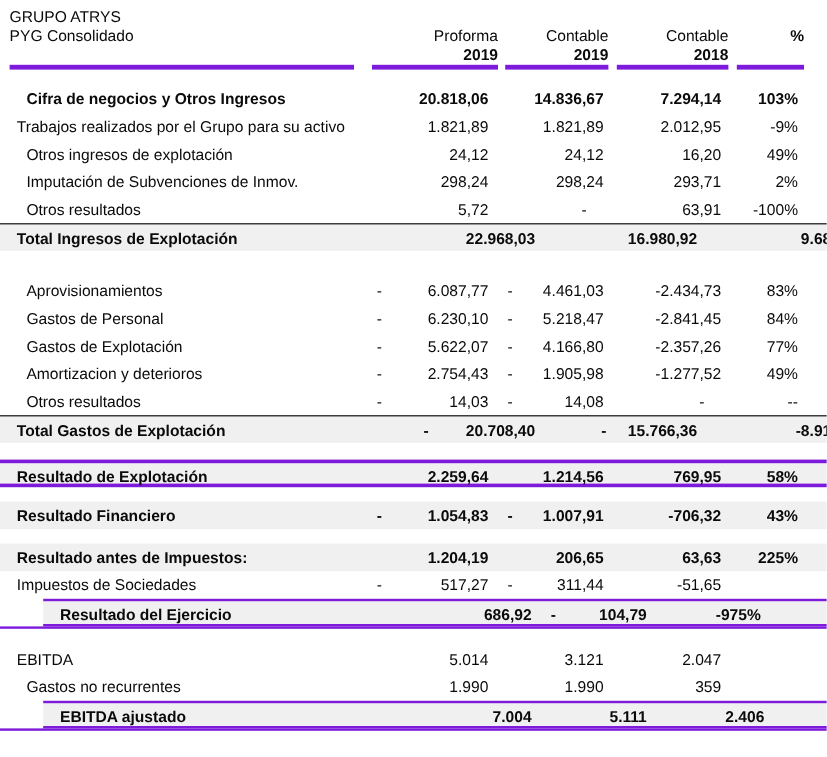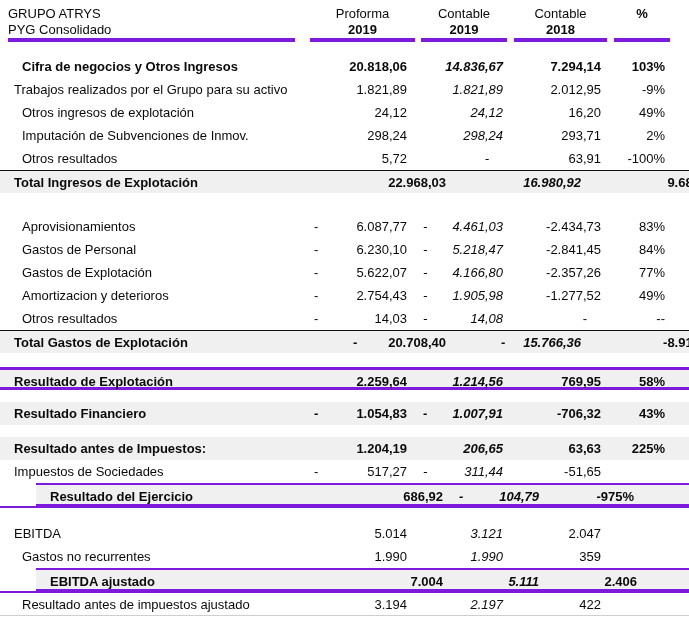--- a/index.html
+++ b/index.html
@@ -21,31 +21,31 @@
   .grid{
     display:grid;
     grid-template-columns:302px 109px 95px 100px 67px;
     padding-left:8px;
   }
   
   .hcell{line-height:16px;}
   .hcell .l1{display:block;font-weight:normal;}
   .hcell .l2{display:block;font-weight:bold;}
   .h-label{border-bottom:4px solid var(--accent);margin-right:15px;}
-  .h-col{text-align:center;border-bottom:4px solid var(--accent);}
+  .h-col{text-align:right;border-bottom:4px solid var(--accent);margin-top:16px;}
   .h-c1{margin-right:4px;}
   .h-c2{margin-left:2px;margin-right:7px;}
   .h-c3{margin-right:7px;}
   .h-c4{margin-right:11px;}
   
   .row{height:23px;line-height:23px;align-items:center;}
   .row .lbl{padding-left:6px;white-space:nowrap;overflow:hidden;}
   .row.ind .lbl{padding-left:14px;}
   .num{display:flex;justify-content:space-between;padding-left:4px;padding-right:12px;white-space:nowrap;}
-  .c2{padding-right:11px;font-style:italic;}
+  .c2{padding-right:11px;}
   .c3{padding-right:13px;justify-content:flex-end;}
   .pct{text-align:right;padding-right:16px;white-space:nowrap;}
   .bold{font-weight:bold;}
   .shaded{background:var(--shade);}
   .tb{border-top:1.5px solid var(--rule-black);gap:39px;}
   .tp{border-top:3px solid var(--accent);}
   .bp{border-bottom:3px solid var(--accent);}
   .tp2{border-top:2.5px solid var(--accent);}
   .bp2{border-bottom:2.5px solid var(--accent);margin-left:36px;}
   .bb-gray{border-bottom:1px solid var(--rule-gray);}
@@ -400,31 +400,15 @@
       <span class="minus"></span>
           <span class="val">5.111</span>
     </div>
     <div class="num c3">
       <span class="minus"></span>
           <span class="val">2.406</span>
     </div>
     <div class="pct"></div>
   </div>
       <div class="dline"></div>
-      <div class="grid row ind bb-gray">
-    <div class="lbl">Resultado antes de impuestos ajustado</div>
-    <div class="num c1">
-      <span class="minus"></span>
-          <span class="val">3.194</span>
-    </div>
-    <div class="num c2">
-      <span class="minus"></span>
-          <span class="val">2.197</span>
-    </div>
-    <div class="num c3">
-      <span class="minus"></span>
-          <span class="val">422</span>
-    </div>
-    <div class="pct"></div>
-  </div>
     </div>
 
 </div>
 
 </body></html>

